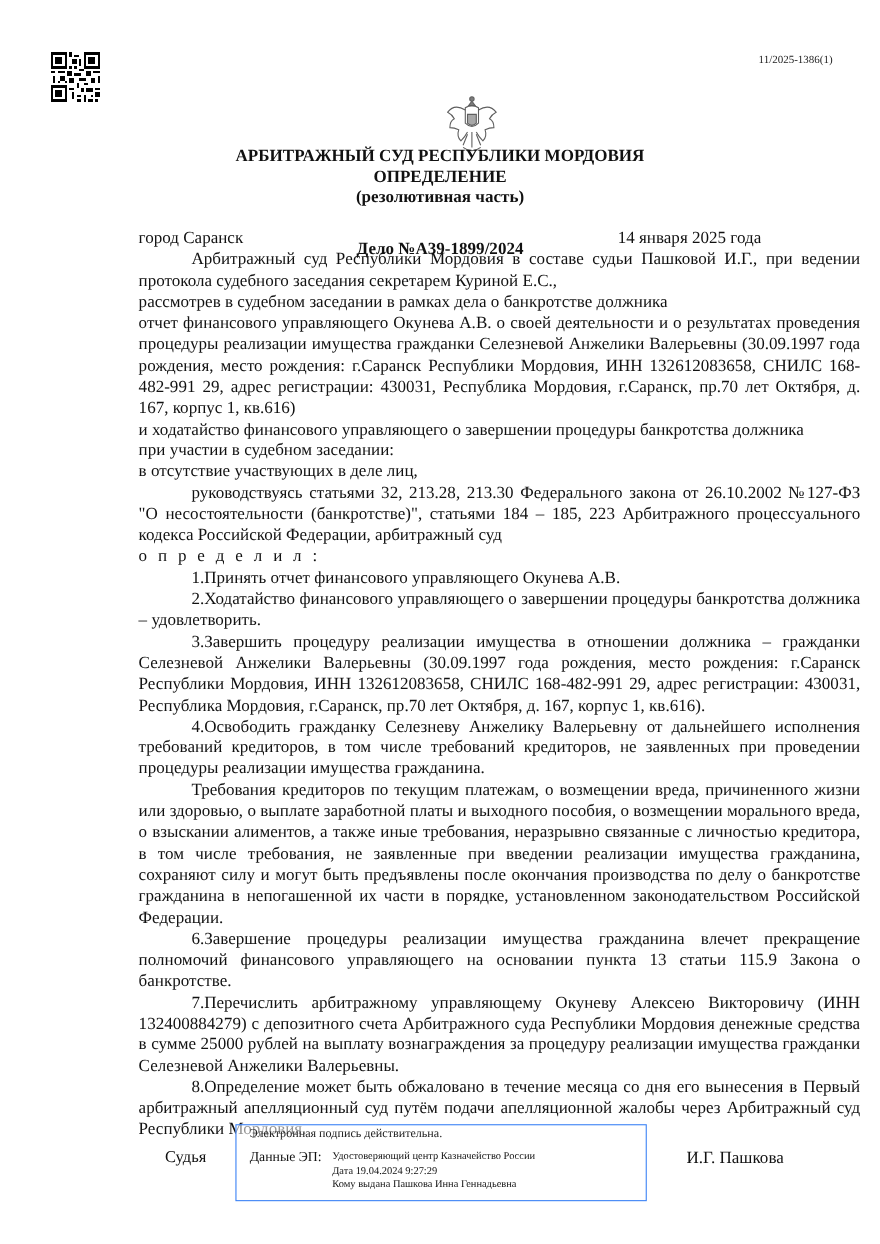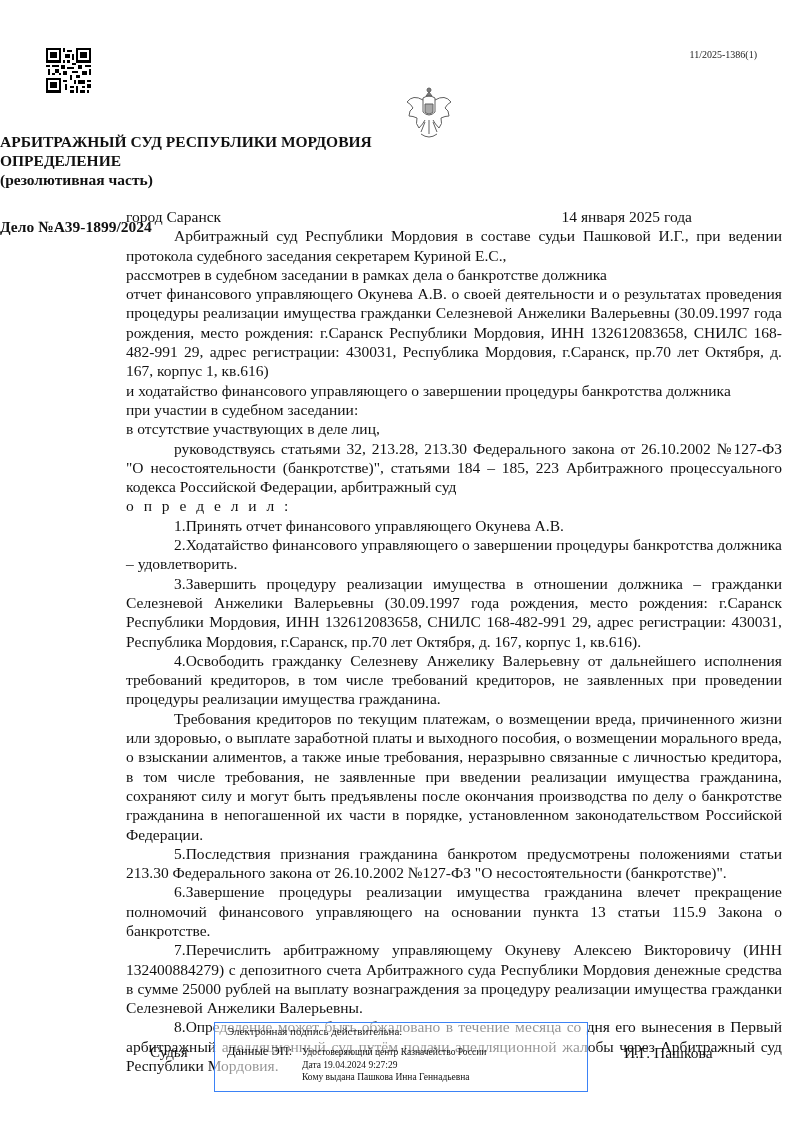--- a/index.html
+++ b/index.html
@@ -2,21 +2,21 @@
 <html><head>
 <meta charset="utf-8">
 <style>
   html, body { margin: 0; padding: 0; background: #ffffff; }
   body { width: 800px; height: 1131px; position: relative; overflow: hidden;
          font-family: "Liberation Serif", "DejaVu Serif", serif; color: #111; }
   .qr { position: absolute; left: 46px; top: 45px; width: 45px; height: 50px; }
   .docnum { position: absolute; right: 43px; top: 49px; font-family: Liberation Serif, serif;
             font-size: 10px; color: #222; }
   .emblem { position: absolute; left: 405px; top: 86px; width: 48px; height: 56px; opacity: 0.85; }
-  .hdr { position: absolute; left: 0; width: 800px; font-weight: bold;
+  .hdr { position: absolute; left: 0; width: 800px; text-align: center; font-weight: bold;
          font-size: 15.5px; line-height: 19px; }
   .hdr1 { top: 132px; }
   .hdr2 { top: 151px; }
   .hdr3 { top: 170px; }
   .hdr4 { top: 189px; margin-top: 28px; }
   .body { position: absolute; left: 110px; width: 656px; top: 207px; font-size: 15.5px; line-height: 19.3px; margin-left: 16px; }
   .row { display: flex; justify-content: space-between; }
   .city-date .date { margin-right: 90px; }
   p { margin: 0; text-align: justify; }
   .ind { text-indent: 48px; }
@@ -112,21 +112,20 @@
   <p>и ходатайство финансового управляющего о завершении процедуры банкротства должника</p>
   <p>при участии в судебном заседании:</p>
   <p>в отсутствие участвующих в деле лиц,</p>
   <p class="ind">руководствуясь статьями 32, 213.28, 213.30 Федерального закона от 26.10.2002 №127-ФЗ "О несостоятельности (банкротстве)", статьями 184 – 185, 223 Арбитражного процессуального кодекса Российской Федерации, арбитражный суд</p>
   <p class="center">о п р е д е л и л :</p>
   <p class="ind">1.Принять отчет финансового управляющего Окунева А.В.</p>
   <p class="ind">2.Ходатайство финансового управляющего о завершении процедуры банкротства должника – удовлетворить.</p>
   <p class="ind">3.Завершить процедуру реализации имущества в отношении должника – гражданки Селезневой Анжелики Валерьевны (30.09.1997 года рождения, место рождения: г.Саранск Республики Мордовия,  ИНН 132612083658, СНИЛС 168-482-991 29, адрес регистрации: 430031, Республика Мордовия, г.Саранск, пр.70 лет Октября, д. 167, корпус 1, кв.616).</p>
   <p class="ind">4.Освободить гражданку Селезневу Анжелику Валерьевну от дальнейшего исполнения требований кредиторов, в том числе требований кредиторов, не заявленных при проведении процедуры реализации имущества гражданина.</p>
   <p class="ind">Требования кредиторов по текущим платежам, о возмещении вреда, причиненного жизни или здоровью, о выплате заработной платы и выходного пособия, о возмещении морального вреда, о взыскании алиментов, а также иные требования, неразрывно связанные с личностью кредитора, в том числе требования, не заявленные при введении реализации имущества гражданина, сохраняют силу и могут быть предъявлены после окончания производства по делу о банкротстве гражданина в непогашенной их части в порядке, установленном законодательством Российской Федерации.</p>
-  <p class="ind">5.Последствия признания гражданина банкротом предусмотрены положениями статьи 213.30 Федерального закона от 26.10.2002 №127-ФЗ "О несостоятельности (банкротстве)".</p>
   <p class="ind">6.Завершение процедуры реализации имущества гражданина влечет прекращение полномочий финансового управляющего на основании пункта 13 статьи 115.9 Закона о банкротстве.</p>
   <p class="ind">7.Перечислить арбитражному управляющему Окуневу Алексею Викторовичу (ИНН 132400884279) с депозитного счета Арбитражного суда Республики Мордовия денежные средства в сумме 25000 рублей на выплату вознаграждения за процедуру реализации имущества гражданки Селезневой Анжелики Валерьевны.</p>
   <p class="ind">8.Определение  может быть обжаловано в течение месяца со дня его вынесения в Первый арбитражный апелляционный суд путём подачи апелляционной жалобы через Арбитражный суд Республики Мордовия.</p>
 </div>
 
 <div class="sig-row">Судья</div>
 <div class="sig-name">И.Г. Пашкова</div>
 
 <div class="stamp">
   <div class="line1">Электронная подпись действительна.</div>

